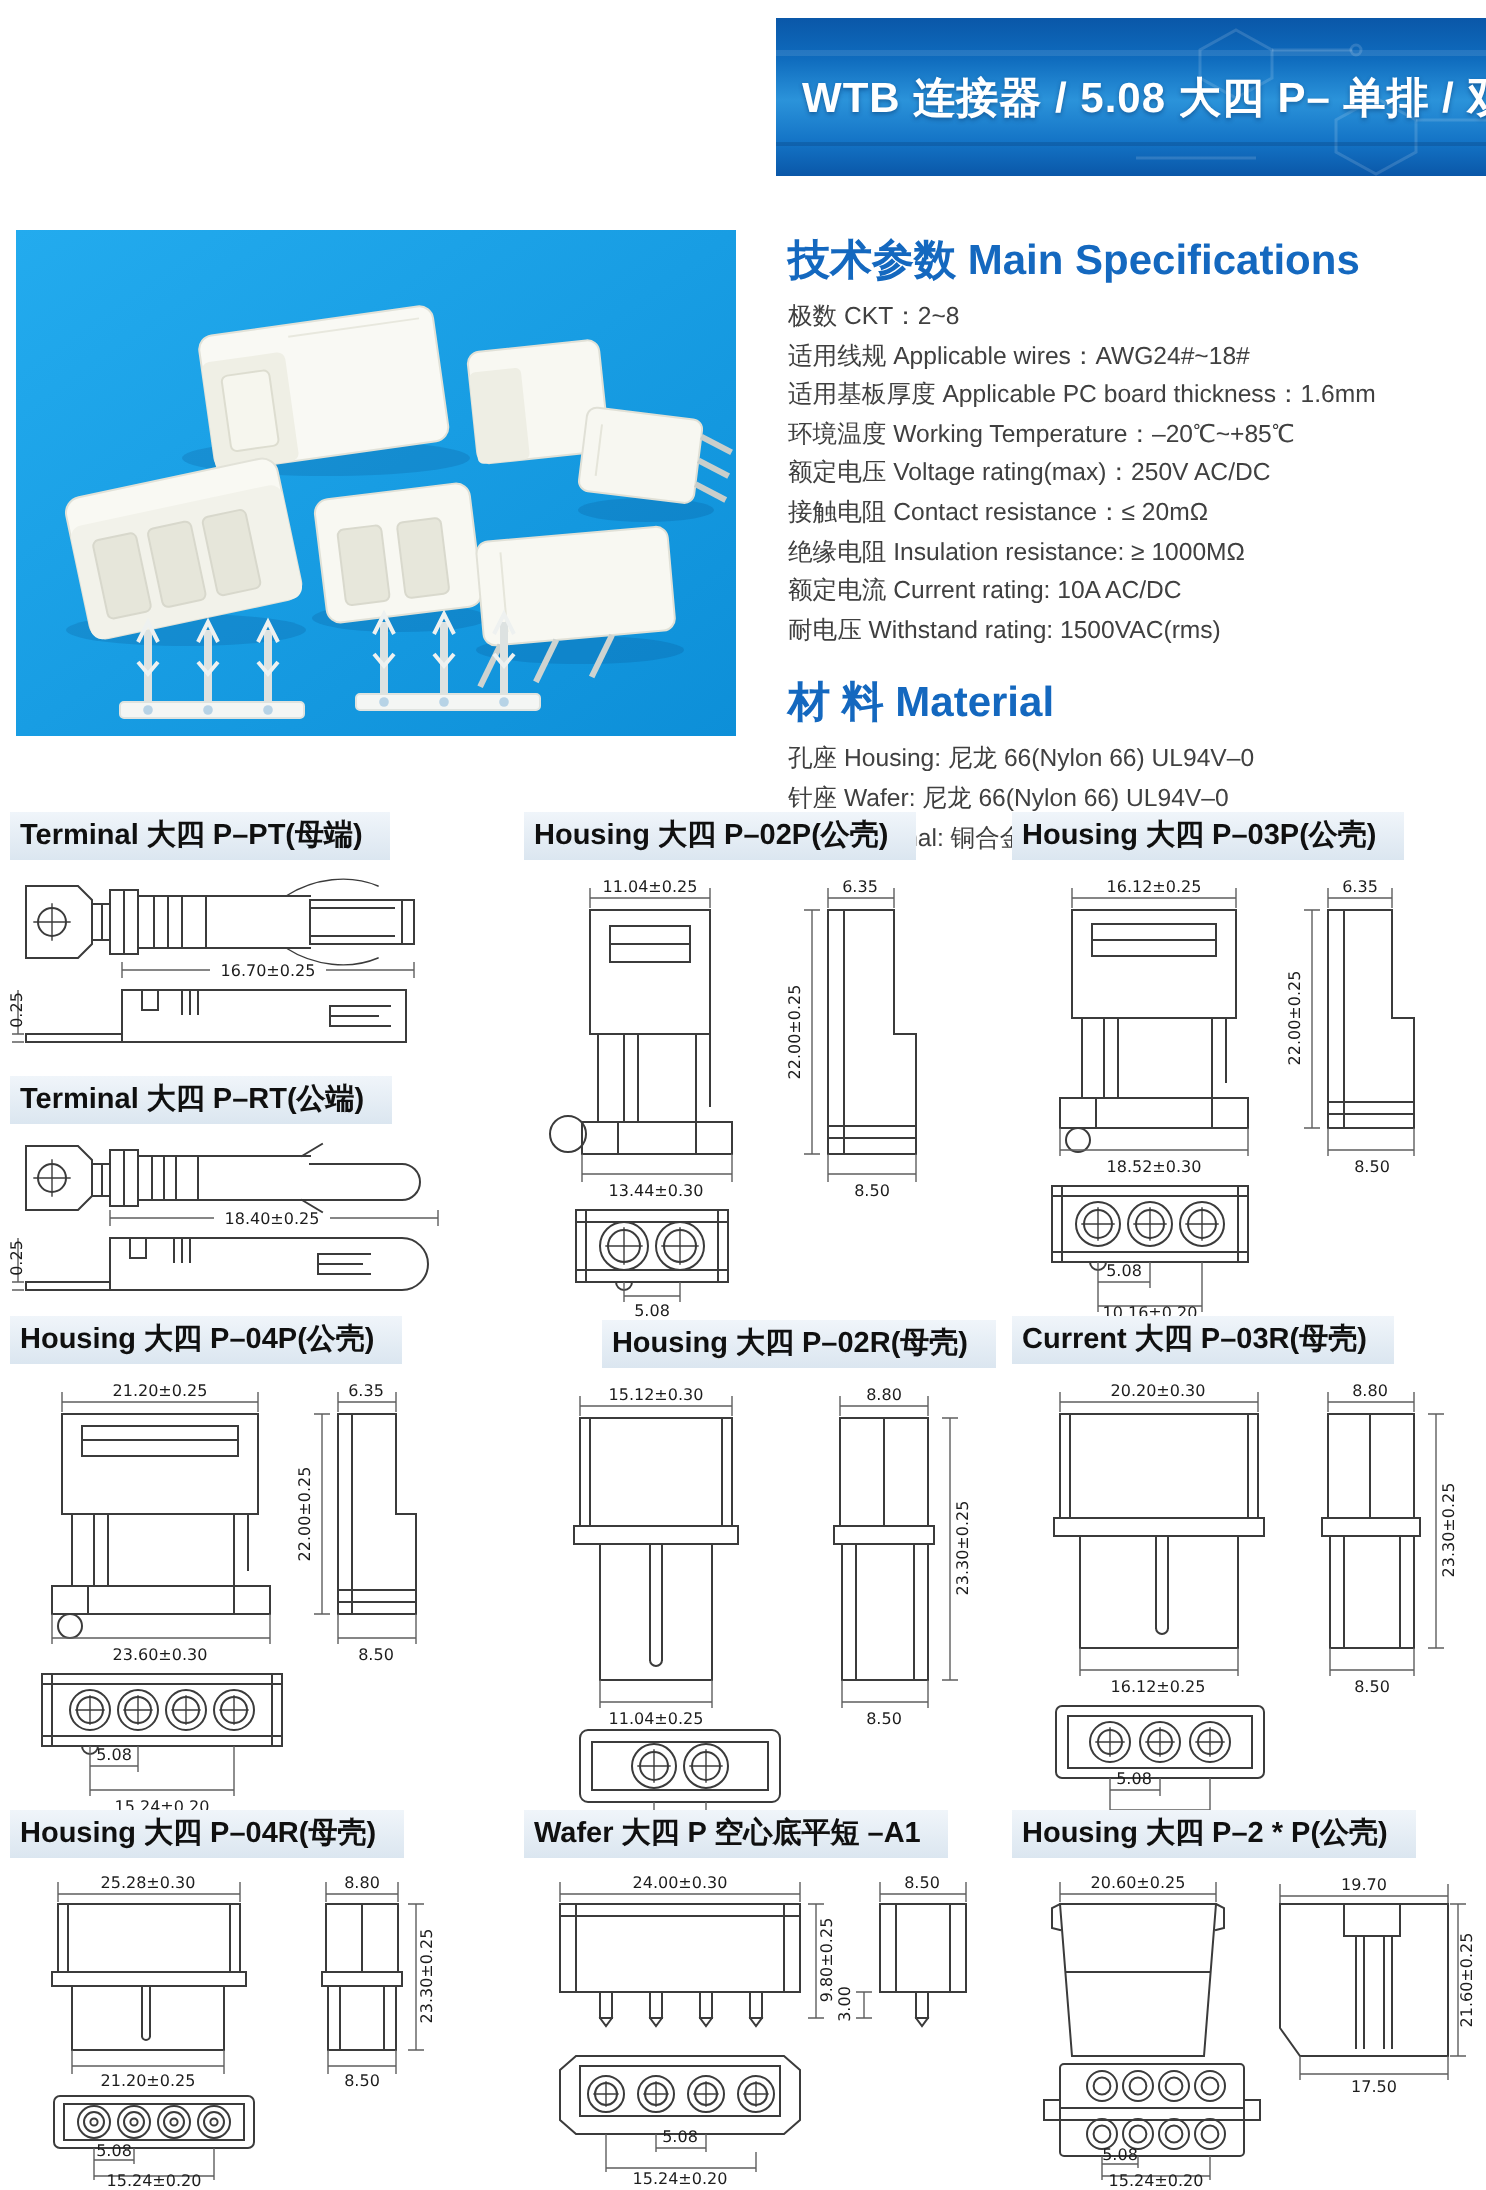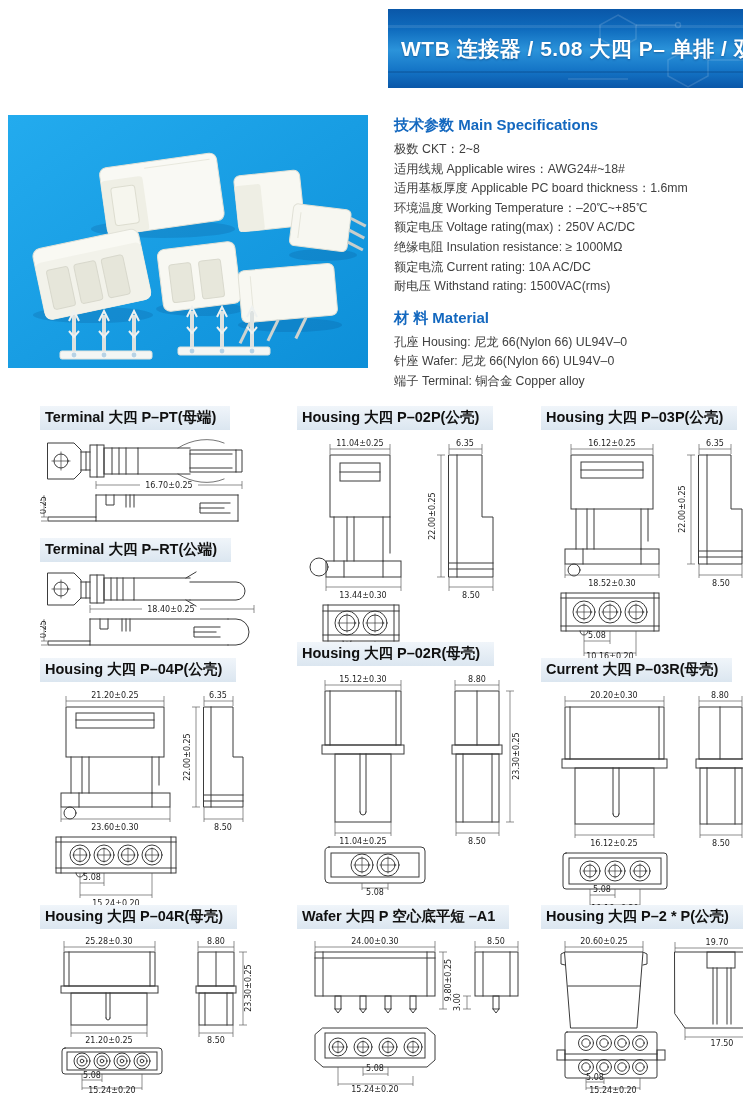--- a/index.html
+++ b/index.html
@@ -8,25 +8,25 @@
   .banner{position:absolute;left:388px;top:9px;width:355px;height:79px;
     background:linear-gradient(180deg,#0a57a8 0%,#0f6cbe 26%,#2b93da 52%,#1474c6 78%,#0a57a8 100%);
     display:flex;align-items:center;overflow:hidden;}
   .banner-title{position:relative;z-index:2;color:#ffffff;font-size:21px;font-weight:bold;
     letter-spacing:0.5px;padding-left:13px;white-space:nowrap;text-shadow:0 1px 2px rgba(0,40,90,.45);}
   .banner svg{position:absolute;left:0;top:0;z-index:1;}
   
   .photo{position:absolute;left:8px;top:115px;width:360px;height:253px;}
   
   .specs{position:absolute;left:394px;top:116px;width:348px;}
-  .spec-title{font-size:15px;font-weight:bold;color:#1468bf;margin:0 0 5px 0;}
+  .spec-title{font-size:21px;font-weight:bold;color:#1468bf;margin:0 0 5px 0;}
   .spec-line{font-size:12.3px;color:#404040;line-height:19.6px;white-space:nowrap;}
   .material-title{margin-top:12px;}
   
-  .sec{position:absolute;margin-left:35px;}
+  .sec{position:absolute;}
   .sec-h{display:inline-block;font-size:14.5px;font-weight:bold;color:#101010;
     background:linear-gradient(180deg,#f0f5fa 0%,#dbe6f0 100%);
     padding:2px 14px 3px 5px;white-space:nowrap;}
   svg.draw{display:block;margin-top:7px;}
   .o{fill:none;stroke:#3b3b3b;stroke-width:1;stroke-linejoin:miter;stroke-linecap:square;}
   .thin{stroke-width:0.7;}
   .d{fill:none;stroke:#5f5f5f;stroke-width:0.7;}
   .dt{font-size:8px;fill:#1d1d1d;text-anchor:middle;font-family:"DejaVu Sans",sans-serif;}
 </style>
 </head>
@@ -133,20 +133,21 @@
 </svg>
 </div>
 
 <div class="specs">
   <div class="spec-title">技术参数 Main Specifications</div>
   <div class="spec-line">极数 CKT：2~8</div>
   <div class="spec-line">适用线规 Applicable wires：AWG24#~18#</div>
   <div class="spec-line">适用基板厚度 Applicable PC board thickness：1.6mm</div>
   <div class="spec-line">环境温度 Working Temperature：–20℃~+85℃</div>
   <div class="spec-line">额定电压 Voltage rating(max)：250V AC/DC</div>
+  <div class="spec-line">接触电阻 Contact resistance：≤ 20mΩ</div>
   <div class="spec-line">绝缘电阻 Insulation resistance: ≥ 1000MΩ</div>
   <div class="spec-line">额定电流 Current rating: 10A AC/DC</div>
   <div class="spec-line">耐电压 Withstand rating: 1500VAC(rms)</div>
   <div class="spec-title material-title">材  料 Material</div>
   <div class="spec-line">孔座 Housing: 尼龙 66(Nylon 66) UL94V–0</div>
   <div class="spec-line">针座 Wafer: 尼龙 66(Nylon 66) UL94V–0</div>
   <div class="spec-line">端子 Terminal: 铜合金 Copper alloy</div>
 </div>
 
 <div class="sec" style="left:5px;top:406px;width:250px;">
@@ -364,21 +365,21 @@
         <path d="M36,184 a4,4 0 0 0 8,0"></path>
       </g>
       <path class="d" d="M40,184 V197 M64,184 V197 M40,194 H64"></path>
       <text class="dt" x="52" y="191">5.08</text>
       <path class="d" d="M40,197 V209 M112,184 V209 M40,206 H112"></path>
       <text class="dt" font-size="7.5" x="76" y="217">15.24±0.20</text>
     </g>
   </svg>
 </div>
 
-<div class="sec" style="left:262px;top:642px;width:236px;">
+<div class="sec" style="left:262px;top:660px;width:236px;text-align:right;">
   <div class="sec-h">Housing 大四 P–02R(母壳)</div>
   <svg class="draw" width="238" height="223" viewBox="0 0 238 223">
     <g>
       <path class="d" d="M28,17 V7 M104,17 V7 M28,12 H104"></path>
       <text class="dt" x="66" y="9">15.12±0.30</text>
       <g class="o">
         <rect x="28" y="18" width="76" height="54"></rect>
         <path d="M33,18 V72 M99,18 V72"></path>
         <rect x="25" y="72" width="82" height="9"></rect>
         <rect x="38" y="81" width="56" height="68"></rect>

